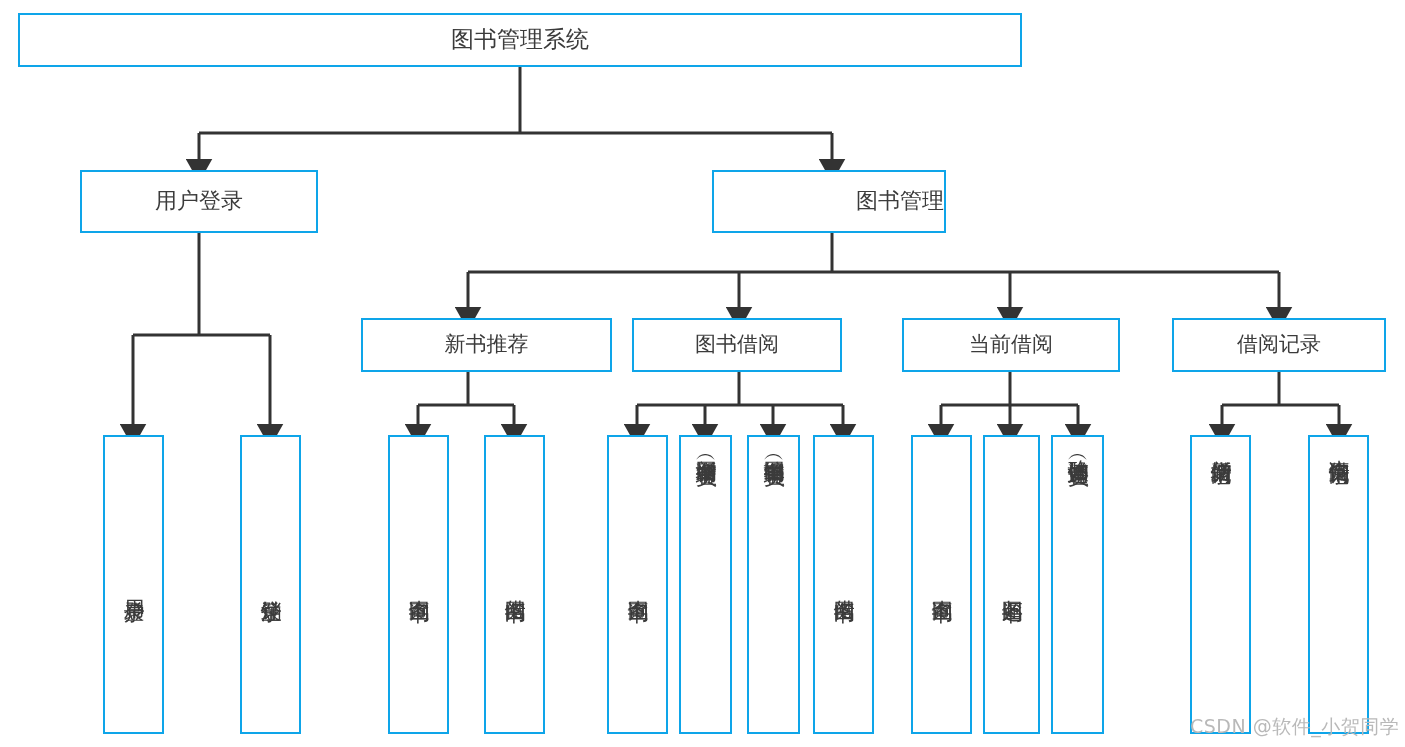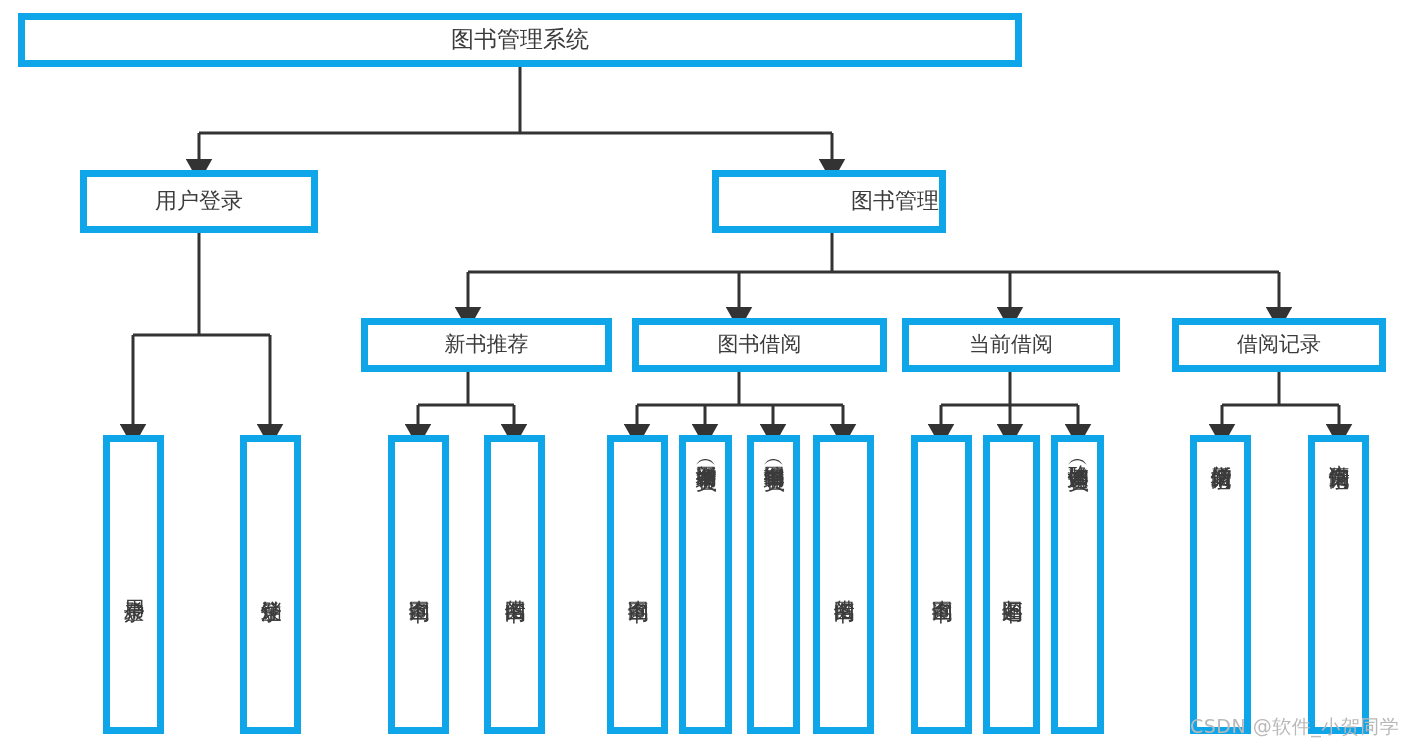--- a/index.html
+++ b/index.html
@@ -23,21 +23,21 @@
     left: 0;
     top: 0;
     width: 1405px;
     height: 747px;
     pointer-events: none;
   }
   .node {
     position: absolute;
     box-sizing: border-box;
     background: #ffffff;
-    border: 7px solid #0ea5e9;
+    border: 2px solid #0ea5e9;
     display: flex;
     align-items: center;
     justify-content: center;
     color: #3b3b3b;
     line-height: 1.12;
     text-align: center;
   }
   .node.root {
     font-size: 23px;
   }
@@ -134,21 +134,21 @@
   </div>
 
   <div class="node level2" style="left:712px; top:170px; width:234px; height:63px;justify-content:flex-end;">
     <span class="node-label">图书管理</span>
   </div>
 
   <div class="node level3" style="left:361px; top:318px; width:251px; height:54px;">
     <span class="node-label">新书推荐</span>
   </div>
 
-  <div class="node level3" style="left:632px; top:318px; width:255px; height:54px;">
+  <div class="node level3" style="left:632px; top:318px; width:210px; height:54px;">
     <span class="node-label">图书借阅</span>
   </div>
 
   <div class="node level3" style="left:1172px; top:318px; width:214px; height:54px;">
     <span class="node-label">借阅记录</span>
   </div>
 
   <div class="node level3" style="left:902px; top:318px; width:218px; height:54px;">
     <span class="node-label">当前借阅</span>
   </div>

